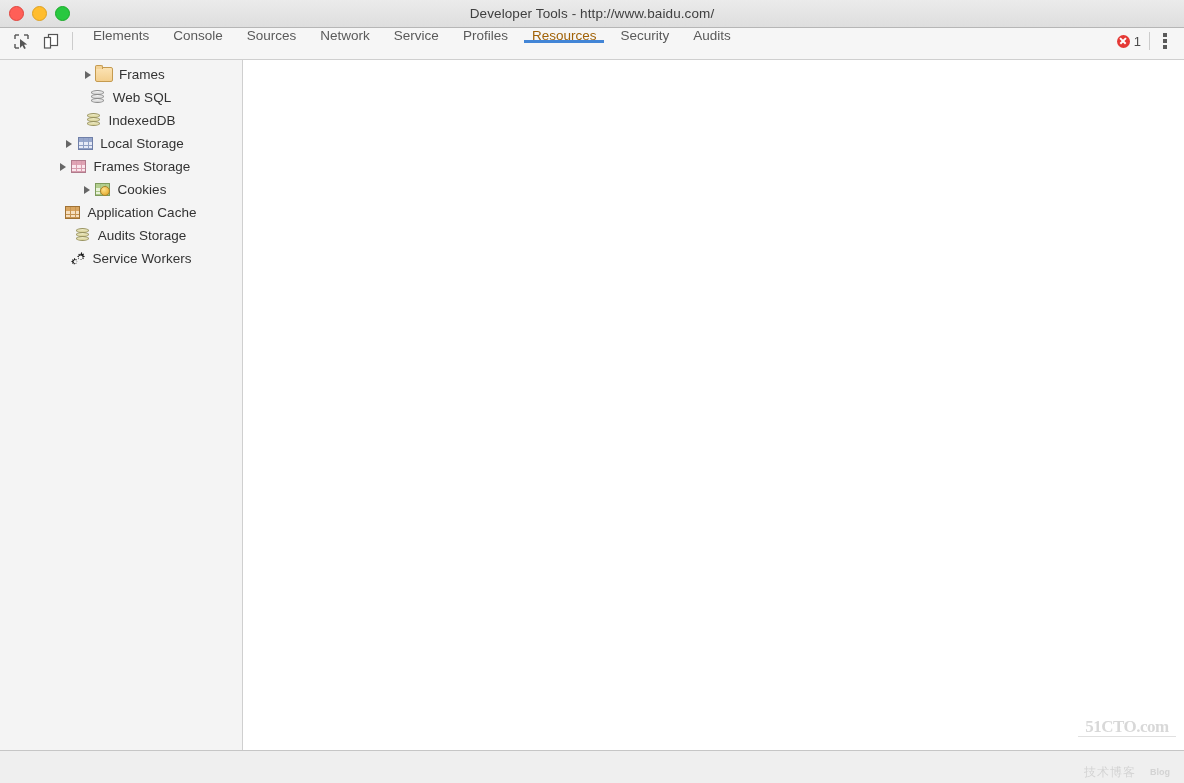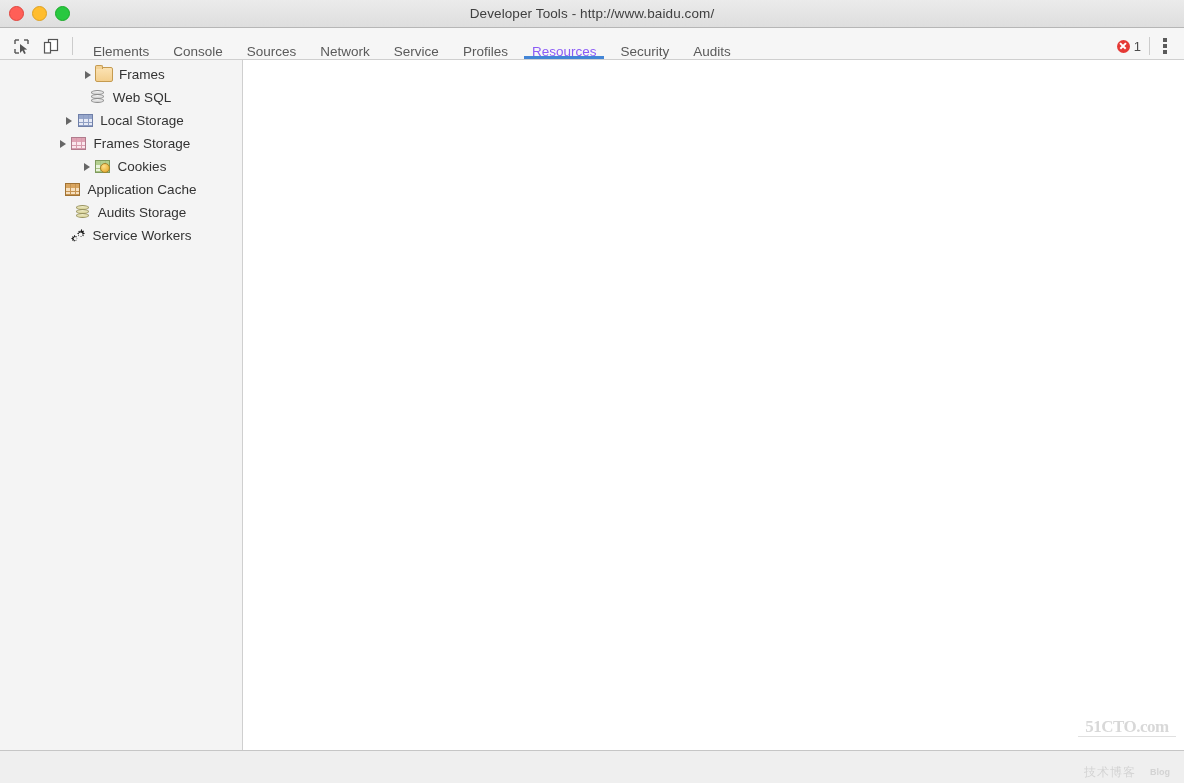--- a/index.html
+++ b/index.html
@@ -61,21 +61,21 @@
   }
 
   
   .toolbar {
     position: relative;
     height: 31px;
     min-height: 31px;
     background: #f6f6f6;
     border-bottom: 1px solid #cfcfcf;
     display: flex;
-    align-items: flex-end;
+    align-items: flex-start;
   }
   .toolbar-left {
     display: flex;
     align-items: center;
     padding-left: 8px;
     gap: 3px;
   }
   .tool-btn {
     width: 26px;
     height: 26px;
@@ -100,21 +100,21 @@
     position: relative;
     display: flex;
     align-items: center;
     padding: 0 12px;
     font-size: 13.5px;
     color: #5a5a5a;
     white-space: nowrap;
     user-select: none;
   }
   .tab.active {
-    color: #8b5cf6;
+    color: #a16207;
     text-decoration: underline;
   }
   .tab.active::after {
     content: "";
     position: absolute;
     left: 4px;
     right: 4px;
     bottom: 0;
     height: 3px;
     background: #4285d6;
@@ -475,20 +475,31 @@
         <span class="tree-icon">
           <span class="ico-db gray">
               <span class="ring r3"></span>
               <span class="ring r2"></span>
               <span class="ring r1"></span>
             </span>
         </span>
         <span class="tree-label">Web SQL</span>
       </div>
 
+      <div class="tree-item">
+        <span class="twisty"></span>
+        <span class="tree-icon">
+          <span class="ico-db olive">
+              <span class="ring r3"></span>
+              <span class="ring r2"></span>
+              <span class="ring r1"></span>
+            </span>
+        </span>
+        <span class="tree-label">IndexedDB</span>
+      </div>
 
       <div class="tree-item">
         <span class="twisty has"></span>
         <span class="tree-icon">
           <span class="ico-grid blue">
               <span class="hdr"></span>
               <span class="v1"></span>
               <span class="v2"></span>
               <span class="h1"></span>
               <span class="h2"></span>

